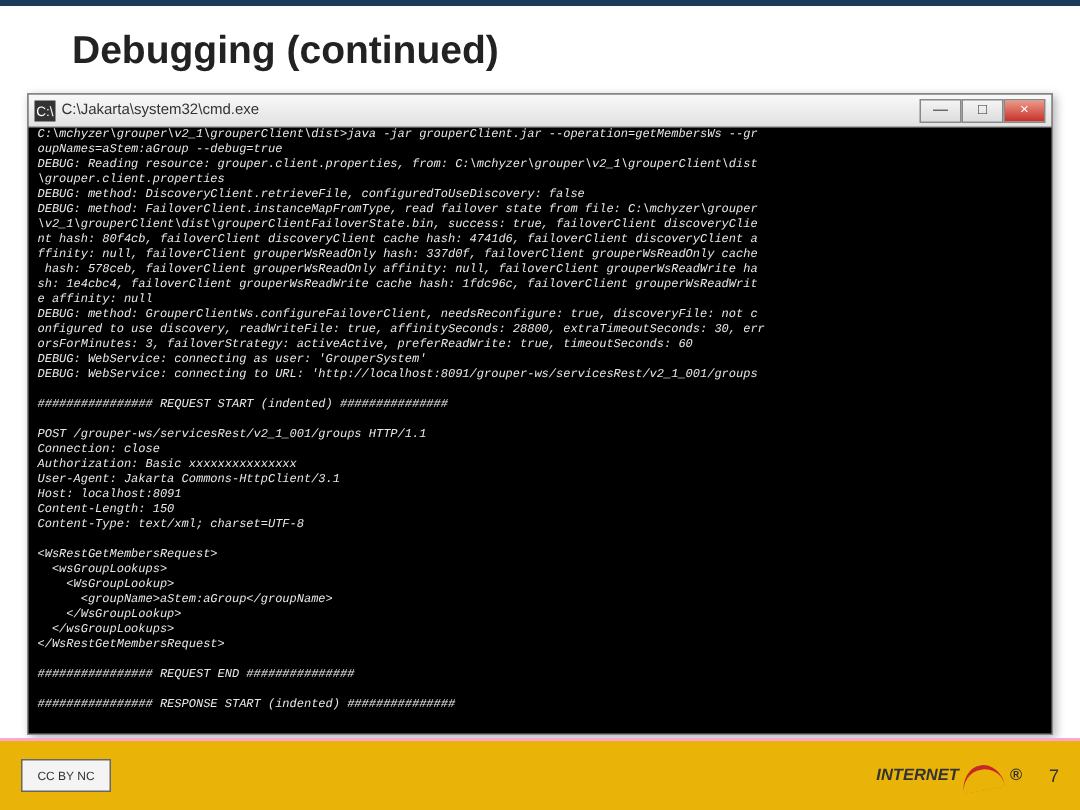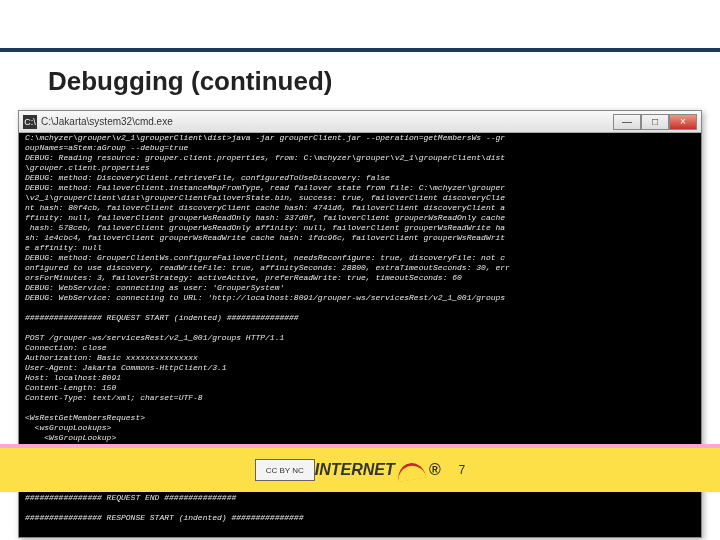--- a/index.html
+++ b/index.html
@@ -1,20 +1,19 @@
 <!DOCTYPE html>
 <html><head>
 <meta charset="utf-8">
 <style>
   * { box-sizing: border-box; margin: 0; padding: 0; }
   html, body { width: 720px; height: 540px; font-family: Arial, sans-serif; background: #fff; overflow: hidden; }
   .slide {
-    width: 720px; height: 444px; position: relative;
+    width: 720px; height: 540px; position: relative;
     border-top: 4px solid #1c3a5c;
-    margin-top: 48px;
   }
   .title {
     font-size: 26px; font-weight: bold; color: #222;
     padding: 14px 0 10px 48px;
   }
   .cmdwin {
     position: absolute; left: 18px; top: 58px; width: 684px; height: 428px;
     background: #000; border: 1px solid #888;
     box-shadow: 2px 2px 6px rgba(0,0,0,0.3);
   }
@@ -31,30 +30,30 @@
     font-size: 10px; display: flex; align-items: center; justify-content: center; color: #333;
   }
   .winbtn.close { background: linear-gradient(#e98,#c53028); color: #fff; }
   .term {
     font-family: "Consolas","Courier New",monospace;
     font-size: 8px; line-height: 10px; letter-spacing: 0;
     color: #e8e8e8; padding: 0 6px; white-space: pre; overflow: hidden; font-style: italic;
   }
   .footer {
     position: absolute; left: 0; right: 0; bottom: 0; height: 48px;
-    background: #fde047; border-top: 4px solid #f9a8d4;
-    display: flex; align-items: center; justify-content: center;
+    background: #eab308; border-top: 2px solid #f9a8d4;
+    display: flex; align-items: center; justify-content: space-between;
     padding: 0 14px;
   }
   .cc {
     width: 60px; height: 22px; border: 1px solid #666; background: #f4f4f4;
     display: flex; align-items: center; justify-content: center; font-size: 8px; color:#333;
   }
   .logo {
-    font-size: 16px; font-style: italic; font-weight: bold; color: #333;
+    font-size: 11px; font-style: italic; font-weight: bold; color: #333;
     display: flex; align-items: center; gap: 2px;
   }
   .logo .swoosh {
     width: 30px; height: 30px; position: relative;
   }
   .logo .swoosh::before {
     content:""; position:absolute; left:0; top:8px; width:28px; height:14px;
     border-top: 3px solid #c62828; border-radius: 50% 50% 0 0 / 100% 100% 0 0;
     transform: rotate(-10deg);
   }

